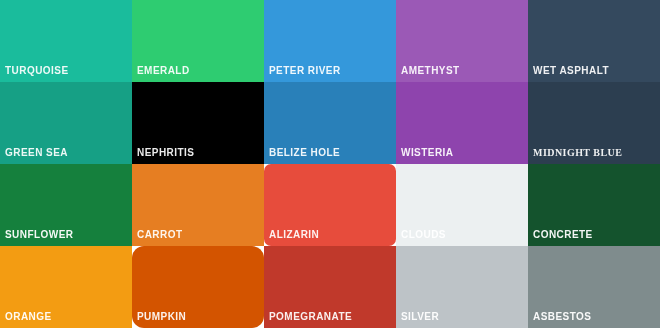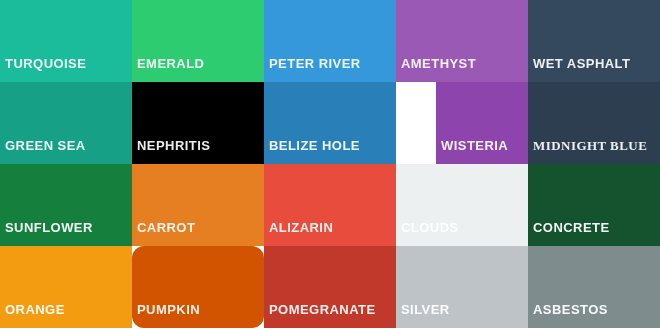--- a/index.html
+++ b/index.html
@@ -21,22 +21,22 @@
     width: 660px;
   }
   .swatch {
     position: relative;
     box-sizing: border-box;
     overflow: hidden;
   }
   .swatch-label {
     position: absolute;
     left: 5px;
-    bottom: 14px;
-    font-size: 13px;
+    bottom: 7px;
+    font-size: 10px;
     line-height: 9px;
     letter-spacing: 0.45px;
     font-weight: 700;
     color: rgba(255, 255, 255, 0.92);
     white-space: nowrap;
     text-transform: uppercase;
   }
   .swatch.light-bg .swatch-label {
     color: rgba(255, 255, 255, 0.95);
   }
@@ -63,33 +63,33 @@
       </div>
       <div class="swatch" style="background: rgb(22, 160, 133); text-align: right;">
         <span class="swatch-label">GREEN SEA</span>
       </div>
       <div class="swatch" style="background: #000000;">
         <span class="swatch-label">NEPHRITIS</span>
       </div>
       <div class="swatch" style="background: rgb(41, 128, 185);">
         <span class="swatch-label">BELIZE HOLE</span>
       </div>
-      <div class="swatch" style="background: rgb(142, 68, 173); margin-left: 40px;">
+      <div class="swatch" style="background: rgb(142, 68, 173);">
         <span class="swatch-label">WISTERIA</span>
       </div>
       <div class="swatch" style="background: rgb(44, 62, 80); font-family: Liberation Serif, serif;">
         <span class="swatch-label">MIDNIGHT BLUE</span>
       </div>
       <div class="swatch light-bg" style="background: #15803d;">
         <span class="swatch-label">SUNFLOWER</span>
       </div>
       <div class="swatch" style="background: rgb(230, 126, 34);">
         <span class="swatch-label">CARROT</span>
       </div>
-      <div class="swatch" style="background: rgb(231, 76, 60);">
+      <div class="swatch" style="background: rgb(231, 76, 60); border-radius: 7px;">
         <span class="swatch-label">ALIZARIN</span>
       </div>
       <div class="swatch light-bg" style="background: rgb(236, 240, 241);">
         <span class="swatch-label">CLOUDS</span>
       </div>
       <div class="swatch light-bg" style="background: #14532d;">
         <span class="swatch-label">CONCRETE</span>
       </div>
       <div class="swatch light-bg" style="background: rgb(243, 156, 18);">
         <span class="swatch-label">ORANGE</span>

